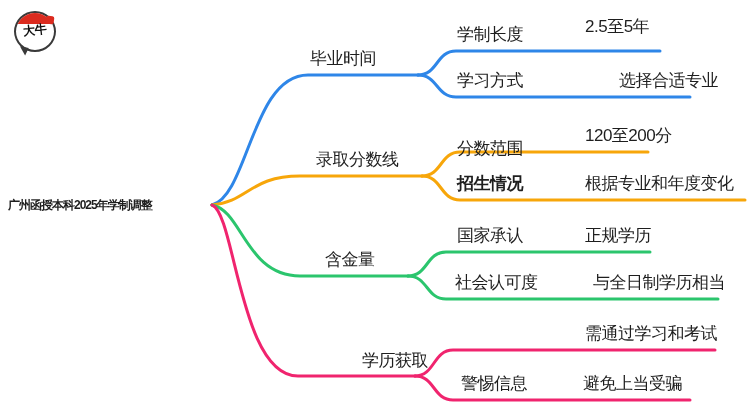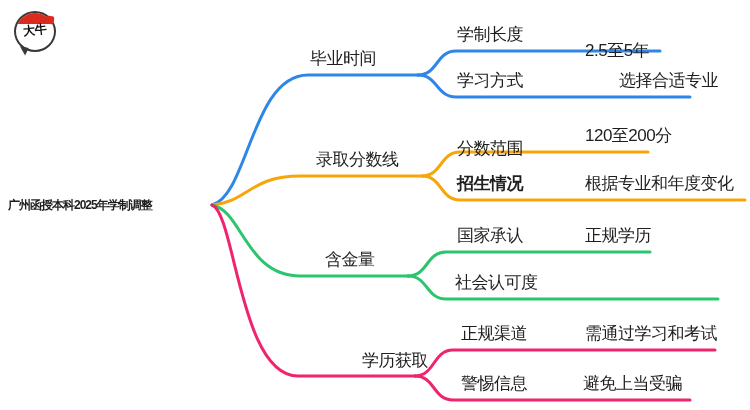--- a/index.html
+++ b/index.html
@@ -81,34 +81,34 @@
       <path class="line-pink" d="M212,205 C235,213 240,376 298,376 L415,376"></path>
       <path class="line-pink" d="M415,376 C435,376 433,350 453,350 L715,350"></path>
       <path class="line-pink" d="M415,376 C435,376 433,400 453,400 L690,400"></path>
     </g>
   </svg>
 
   <div class="node central" style="left:8px;top:194px;">广州函授本科2025年学制调整</div>
 
   <div class="node" style="left:310px;top:48px;">毕业时间</div>
   <div class="node" style="left:457px;top:24px;">学制长度</div>
-  <div class="node" style="left:585px;top:40px;">2.5至5年</div>
+  <div class="node" style="left:585px;top:16px;">2.5至5年</div>
   <div class="node" style="left:457px;top:70px;">学习方式</div>
   <div class="node" style="left:585px;top:70px;margin-left:34px;">选择合适专业</div>
 
   <div class="node" style="left:316px;top:149px;">录取分数线</div>
   <div class="node" style="left:457px;top:138px;">分数范围</div>
   <div class="node" style="left:585px;top:125px;">120至200分</div>
   <div class="node" style="left:457px;top:173px;font-weight:bold;">招生情况</div>
   <div class="node" style="left:585px;top:173px;">根据专业和年度变化</div>
 
   <div class="node" style="left:325px;top:249px;">含金量</div>
   <div class="node" style="left:585px;top:225px;">正规学历</div>
   <div class="node" style="left:457px;top:225px;">国家承认</div>
   <div class="node" style="left:455px;top:272px;">社会认可度</div>
+  <div class="node" style="left:593px;top:272px;">与全日制学历相当</div>
 
   <div class="node" style="left:318px;top:350px;margin-left:44px;">学历获取</div>
-  <div class="node" style="left:461px;top:323px;">正规渠道</div>
   <div class="node" style="left:585px;top:323px;">需通过学习和考试</div>
   <div class="node" style="left:583px;top:373px;">避免上当受骗</div>
   <div class="node" style="left:461px;top:373px;">警惕信息</div>
 
 </div>
 
 </body></html>

